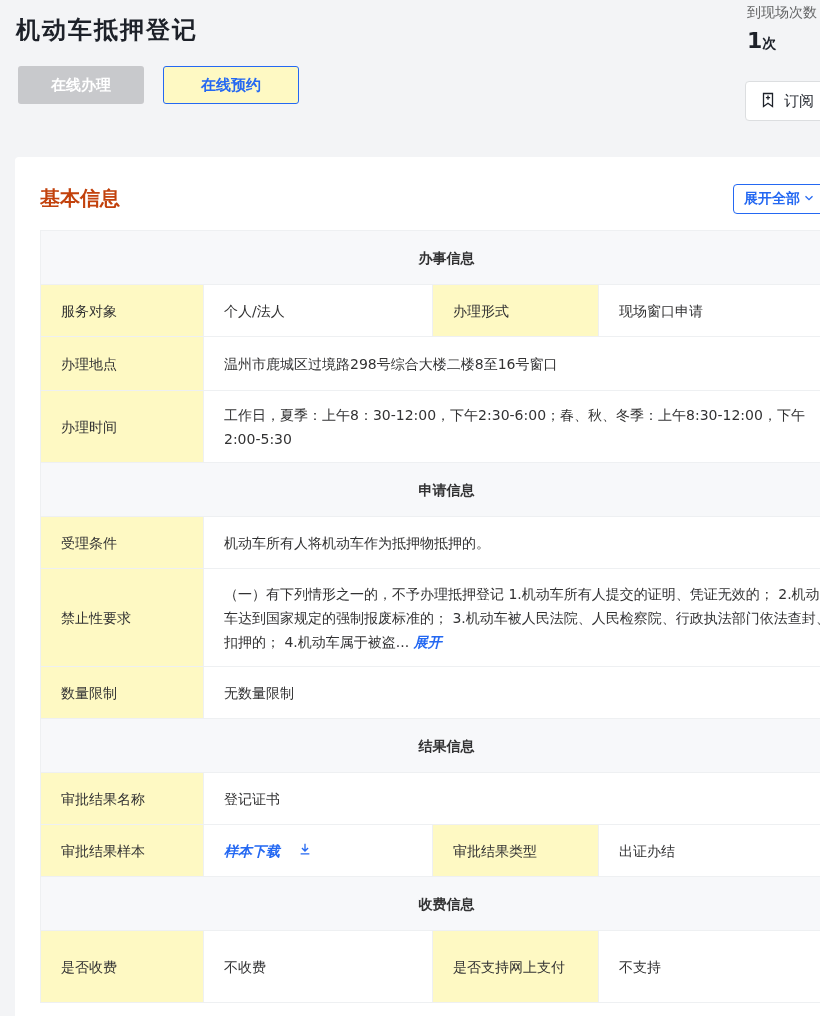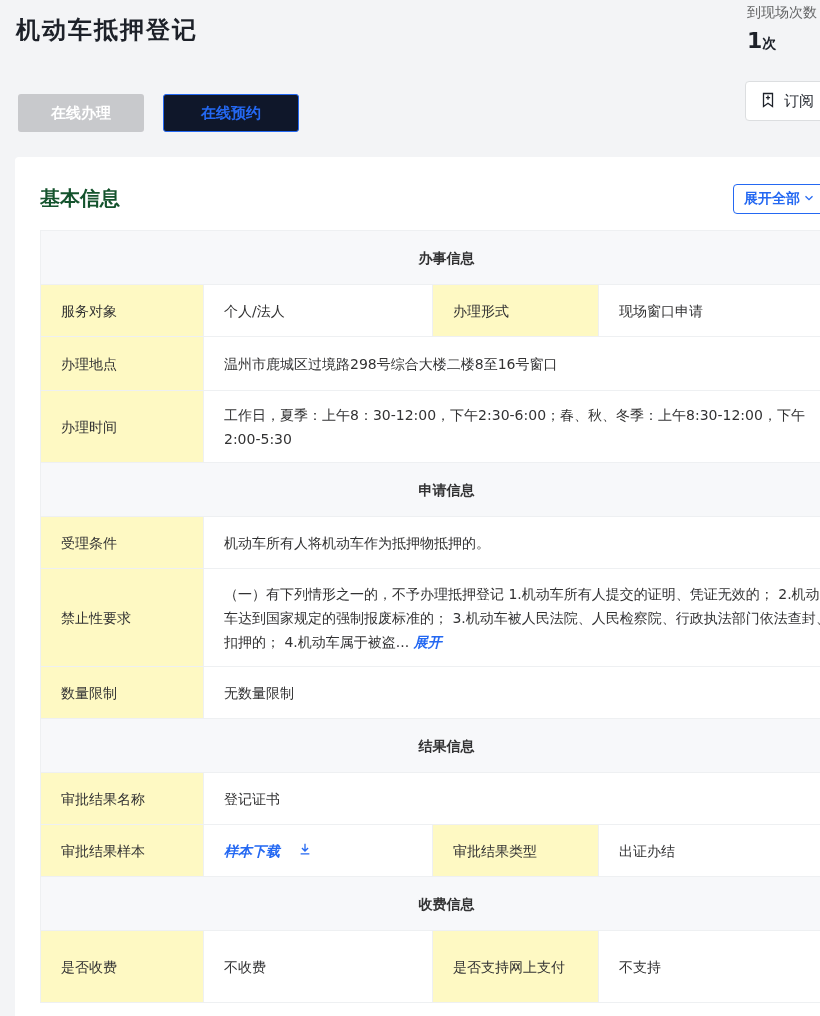--- a/index.html
+++ b/index.html
@@ -13,40 +13,40 @@
   .page-title{
     position:absolute;left:16px;top:6px;
     font-size:24px;font-weight:bold;color:#1d2129;letter-spacing:2px;line-height:48px;
   }
   .stat{position:absolute;left:747px;top:4px;width:120px;}
   .stat-label{font-size:14px;color:#646566;white-space:nowrap;}
   .stat-value{margin-top:6px;color:#1d2129;white-space:nowrap;}
   .stat-value .num{font-size:22px;font-weight:bold;}
   .stat-value .unit{font-size:14px;font-weight:bold;}
   .btn{
-    position:absolute;top:94px;height:38px;box-sizing:border-box;
+    position:absolute;top:66px;height:38px;box-sizing:border-box;
     display:flex;align-items:center;justify-content:center;
     font-size:15px;font-weight:bold;border-radius:3px;cursor:pointer;white-space:nowrap;
   }
   .btn-handle{left:18px;width:126px;background:#c8c9cc;color:#ffffff;border:none;}
-  .btn-reserve{left:163px;width:136px;background:#0f172a;color:#2468f2;border:1px solid #2468f2;}
+  .btn-reserve{left:163px;width:136px;background:#fef9c3;color:#2468f2;border:1px solid #2468f2;}
   .btn-subscribe{
     position:absolute;left:745px;top:81px;width:120px;height:40px;box-sizing:border-box;
     background:#ffffff;border:1px solid #dcdee0;border-radius:4px;
     display:flex;align-items:center;gap:8px;padding-left:14px;
     font-size:15px;color:#1d2129;cursor:pointer;white-space:nowrap;
   }
   
   .card{
     position:absolute;left:15px;top:157px;width:845px;height:880px;
     background:#ffffff;border-radius:4px 0 0 0;
   }
   .card-title{
     position:absolute;left:25px;top:28px;
-    font-size:20px;font-weight:bold;color:#14532d;
+    font-size:20px;font-weight:bold;color:#c2410c;
   }
   .expand-all-btn{
     position:absolute;left:718px;top:27px;height:30px;box-sizing:border-box;
     display:flex;align-items:center;gap:3px;padding:0 10px;
     background:#ffffff;border:1px solid #2468f2;border-radius:4px;
     font-size:14px;font-weight:bold;color:#2468f2;cursor:pointer;white-space:nowrap;
   }
   
   table.info{
     position:absolute;left:25px;top:73px;

